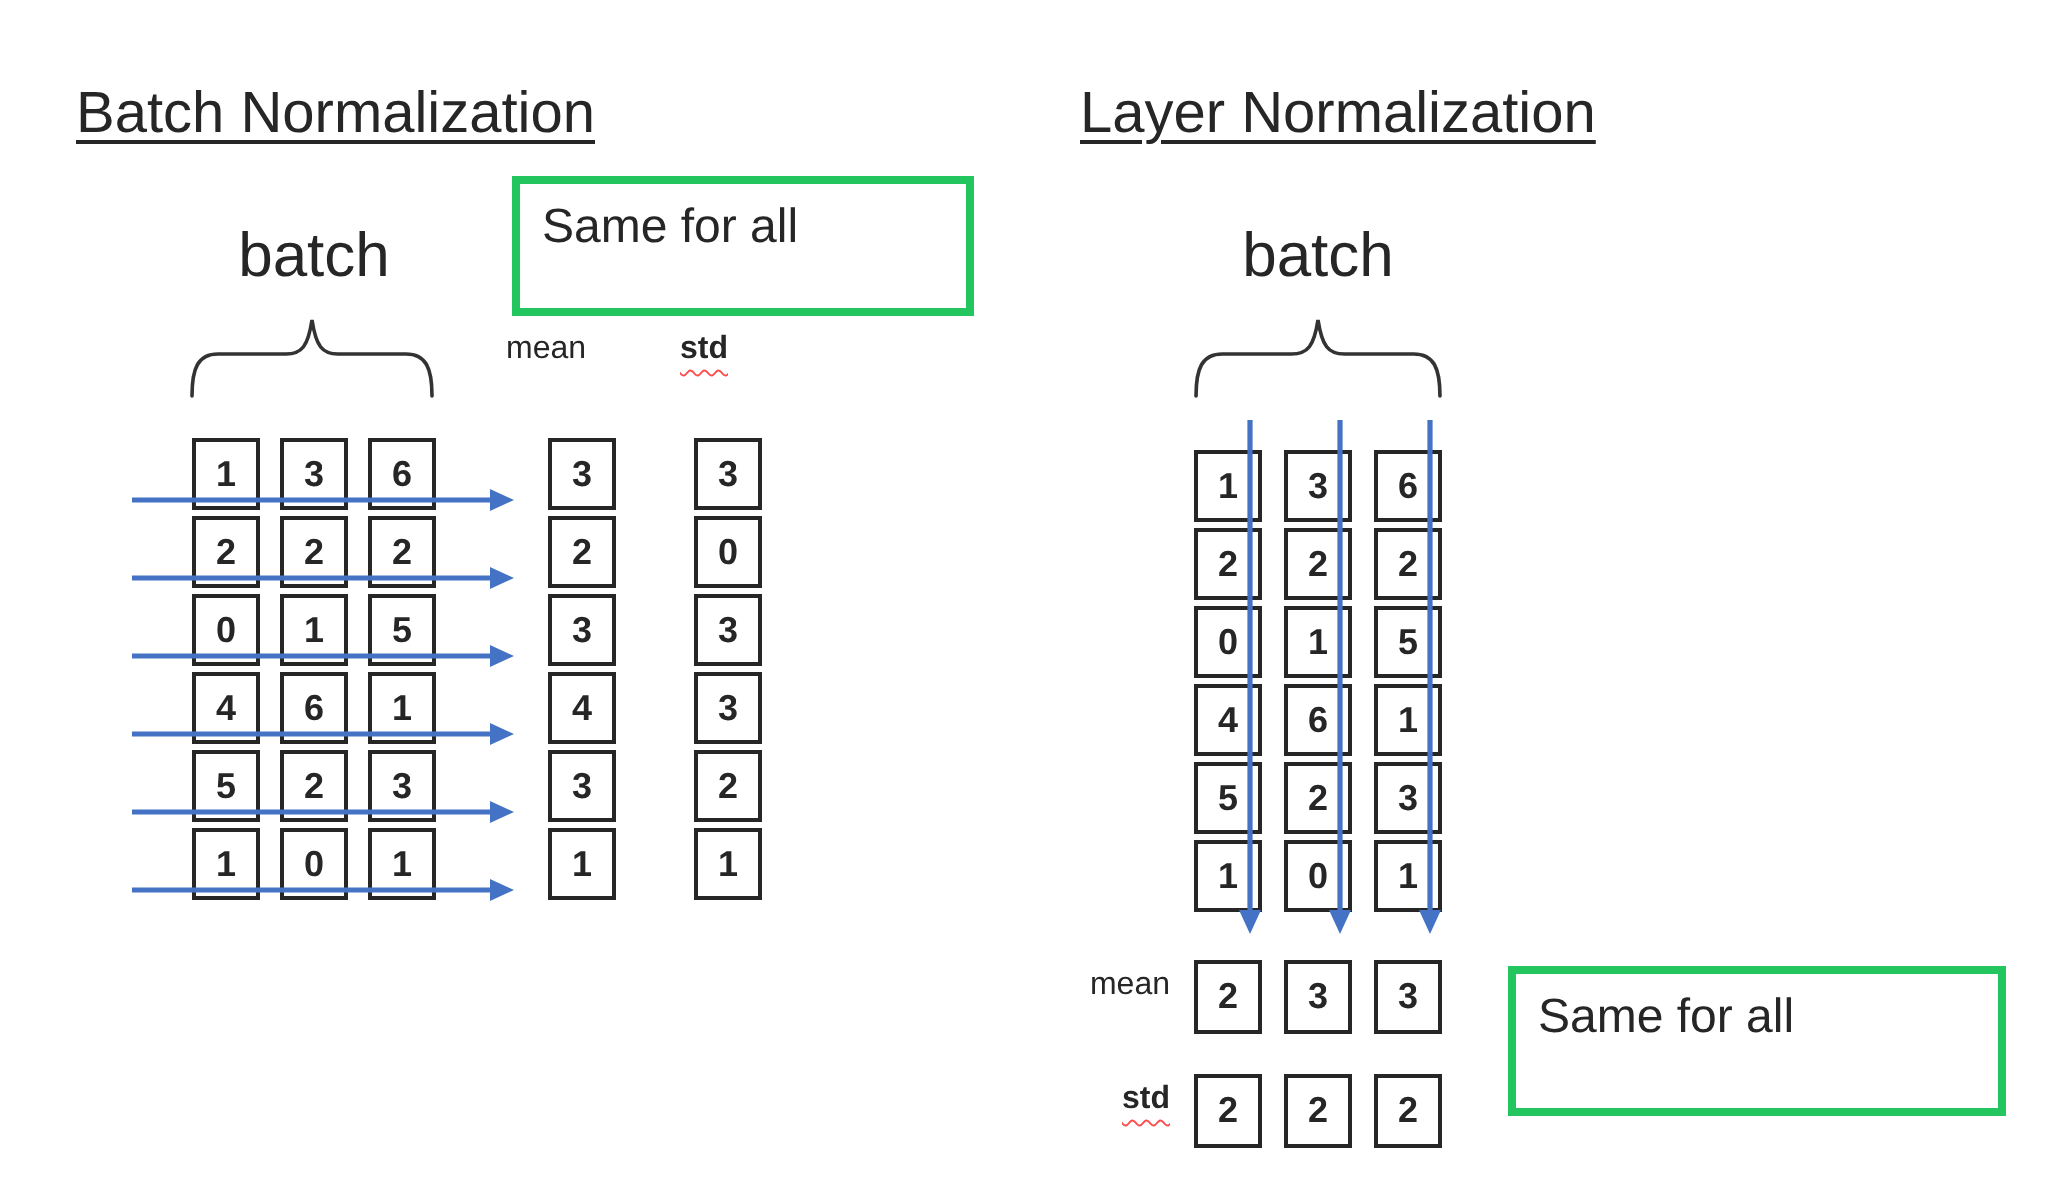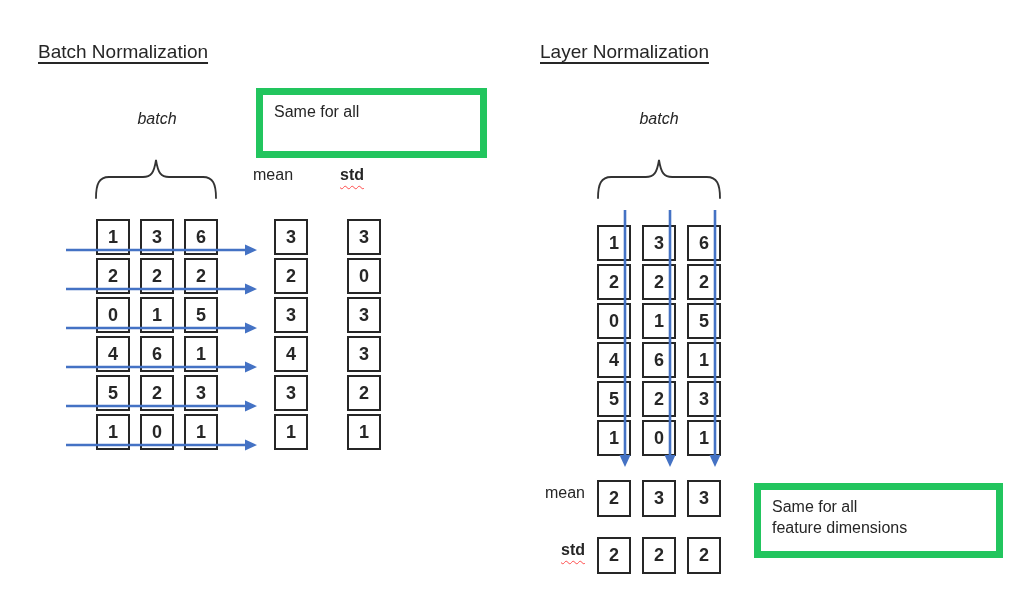--- a/index.html
+++ b/index.html
@@ -2,25 +2,25 @@
 <html style="--arrow: #4472C4; --ink: #262626; --squig: #ff4d4d;"><head>
 <meta charset="utf-8">
 <style>
   html,body { margin:0; padding:0; background:#fff; }
   .canvas {
     position:relative; width:1024px; height:598px; background:#fff;
     font-family:"Liberation Sans","DejaVu Sans",sans-serif; color:var(--ink,#1f1f1f);
     overflow:hidden;
   }
   .title {
-    position:absolute; margin:0; font-size:19px; font-weight:400; letter-spacing:0;
+    position:absolute; margin:0; font-size:29px; font-weight:400; letter-spacing:0;
     text-decoration:underline; text-decoration-thickness:1.5px; text-underline-offset:4px;
     white-space:nowrap;
   }
-  .batch-label { position:absolute; font-size:16px; text-align:center;font-style:italic; }
+  .batch-label { position:absolute; font-size:31px; text-align:center; }
   .lbl { position:absolute; font-size:16px; white-space:nowrap; }
   .squiggle {
     text-decoration-line:underline; text-decoration-style:wavy;
     text-decoration-color:var(--squig,#ff4d4d); text-decoration-thickness:1px;
     text-underline-offset:5px;
     font-weight:bold;
   }
   .brace { position:absolute; }
   .brace path { fill:none; stroke:#333; stroke-width:1.8; stroke-linecap:round; }
   .col { position:absolute; display:flex; flex-direction:column; }
@@ -30,22 +30,22 @@
   .cell {
     width:34px; height:36px; box-sizing:border-box; border:2px solid var(--ink,#262626);
     background:#fff; display:flex; align-items:center; justify-content:center;
     font-size:18px; font-weight:bold; flex:0 0 auto;
   }
   .hrow .cell { height:37px; }
   .arrow { position:absolute; }
   .arrow line { stroke:var(--arrow,#4472C4); stroke-width:2.6; }
   .arrow polygon { fill:var(--arrow,#4472C4); }
   .note {
-    position:absolute; box-sizing:border-box; border:7px solid #22c55e; background:#fff;
-    font-size:16px; line-height:1.32; padding:6px 11px; white-space:nowrap;
+    position:absolute; box-sizing:border-box; border:4px solid #22c55e; background:#fff;
+    font-size:24px; line-height:1.32; padding:6px 11px; white-space:nowrap;
   }
 </style>
 </head>
 <body>
 
 <div class="canvas">
 
   <section>
     <h1 class="title" style="left:38px; top:41px;">Batch Normalization</h1>
 
@@ -186,17 +186,16 @@
 
     <div class="lbl squiggle" style="left:505px; top:541px; width:80px; text-align:right;">std</div>
     <div class="hrow" style="left:597px; top:537px;">
         <div class="cell">2</div>
         <div class="cell">2</div>
         <div class="cell">2</div>
       </div>
 
     <div class="note" style="left:754px; top:483px; width:249px; height:75px;">
       <div>Same for all</div>
-      <div>feature dimensions</div>
     </div>
   </section>
 
 </div>
 
 </body></html>

